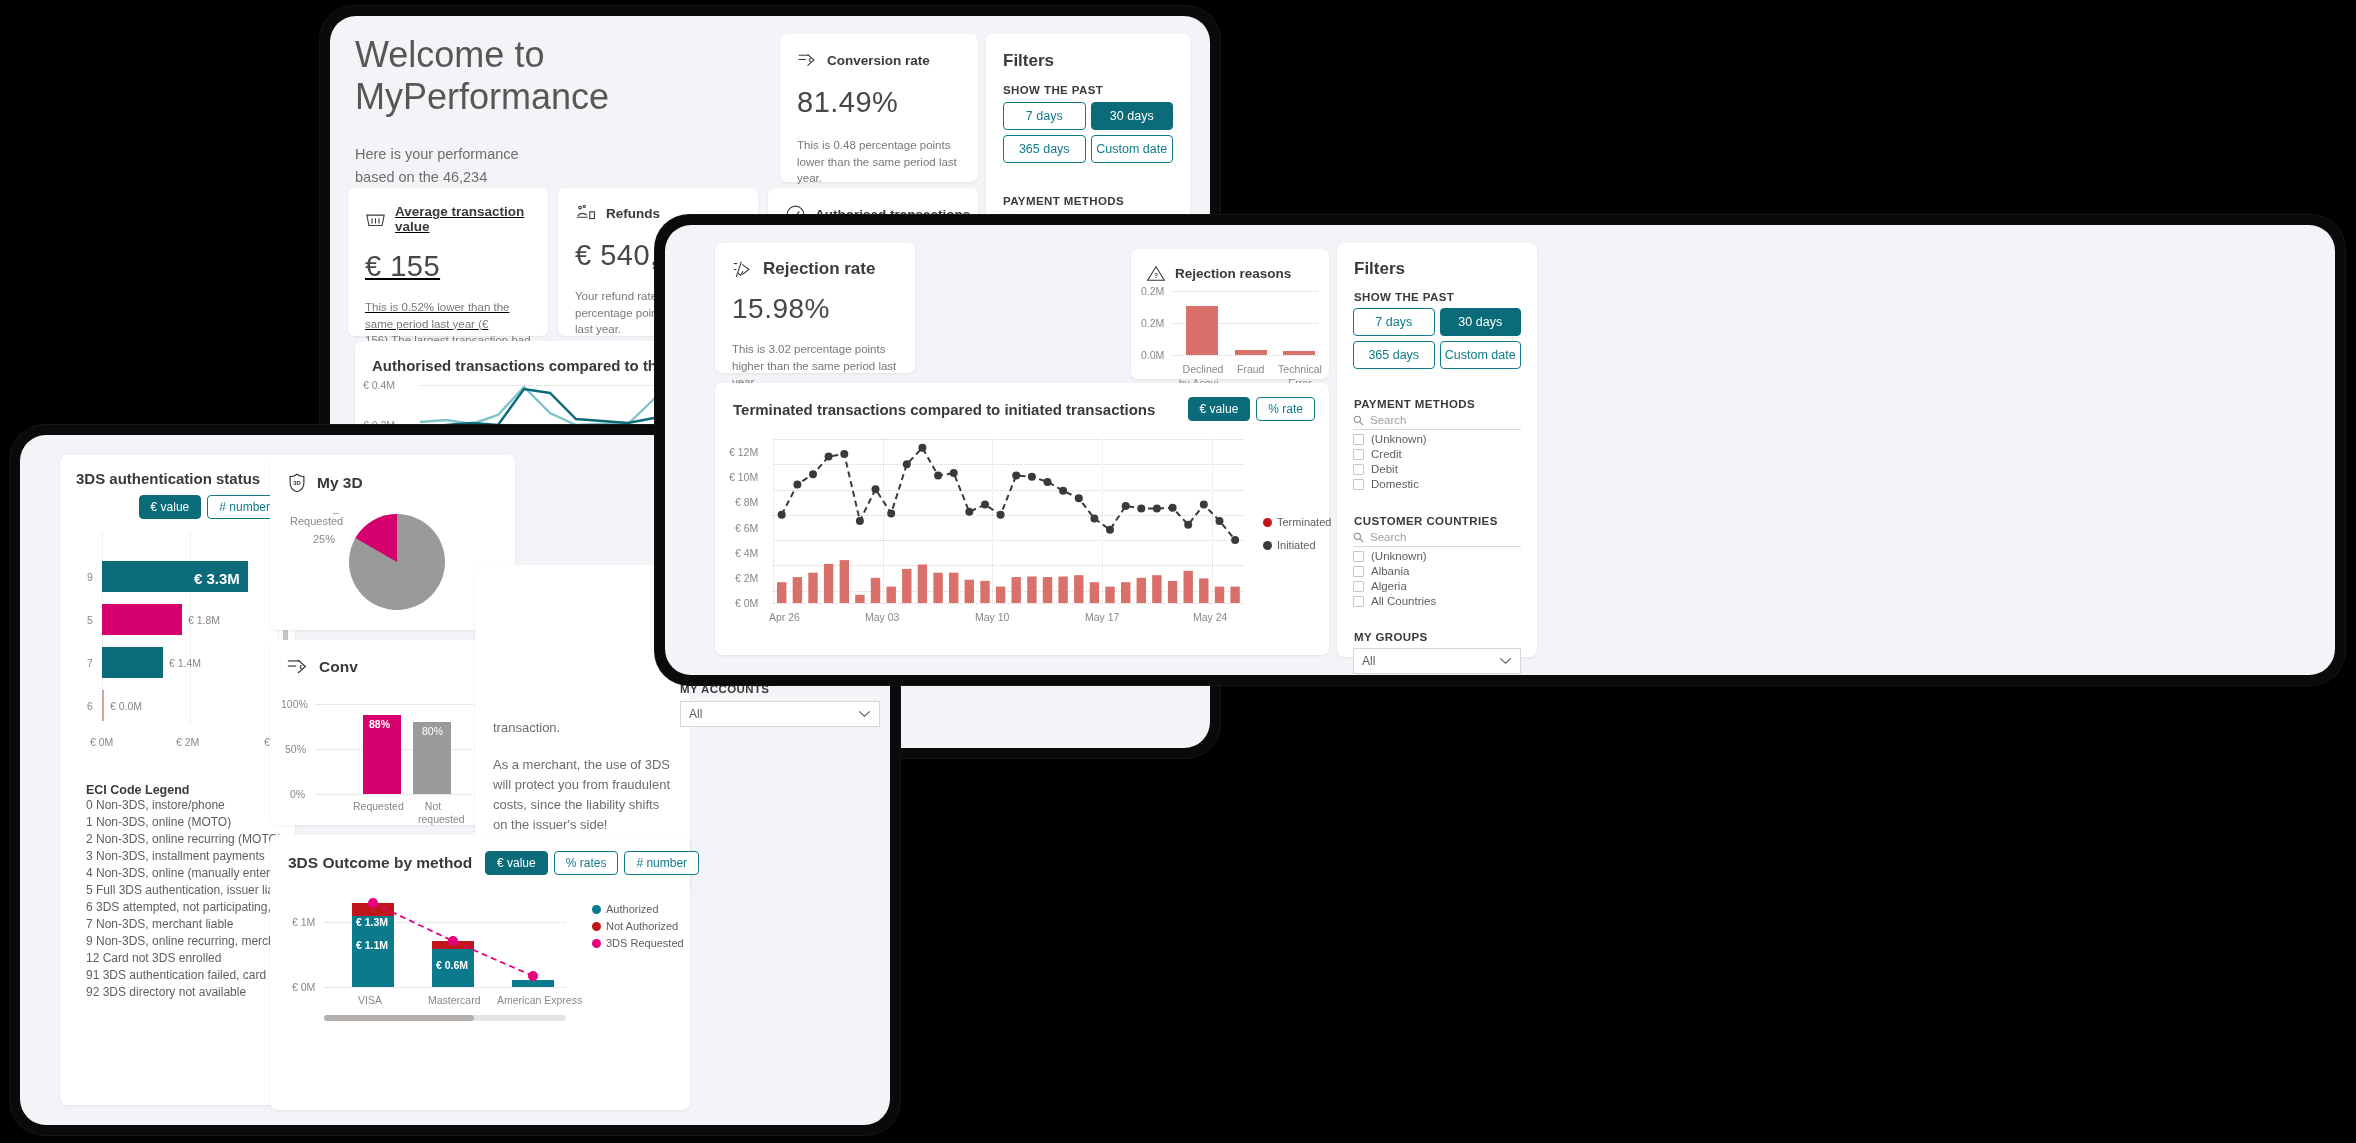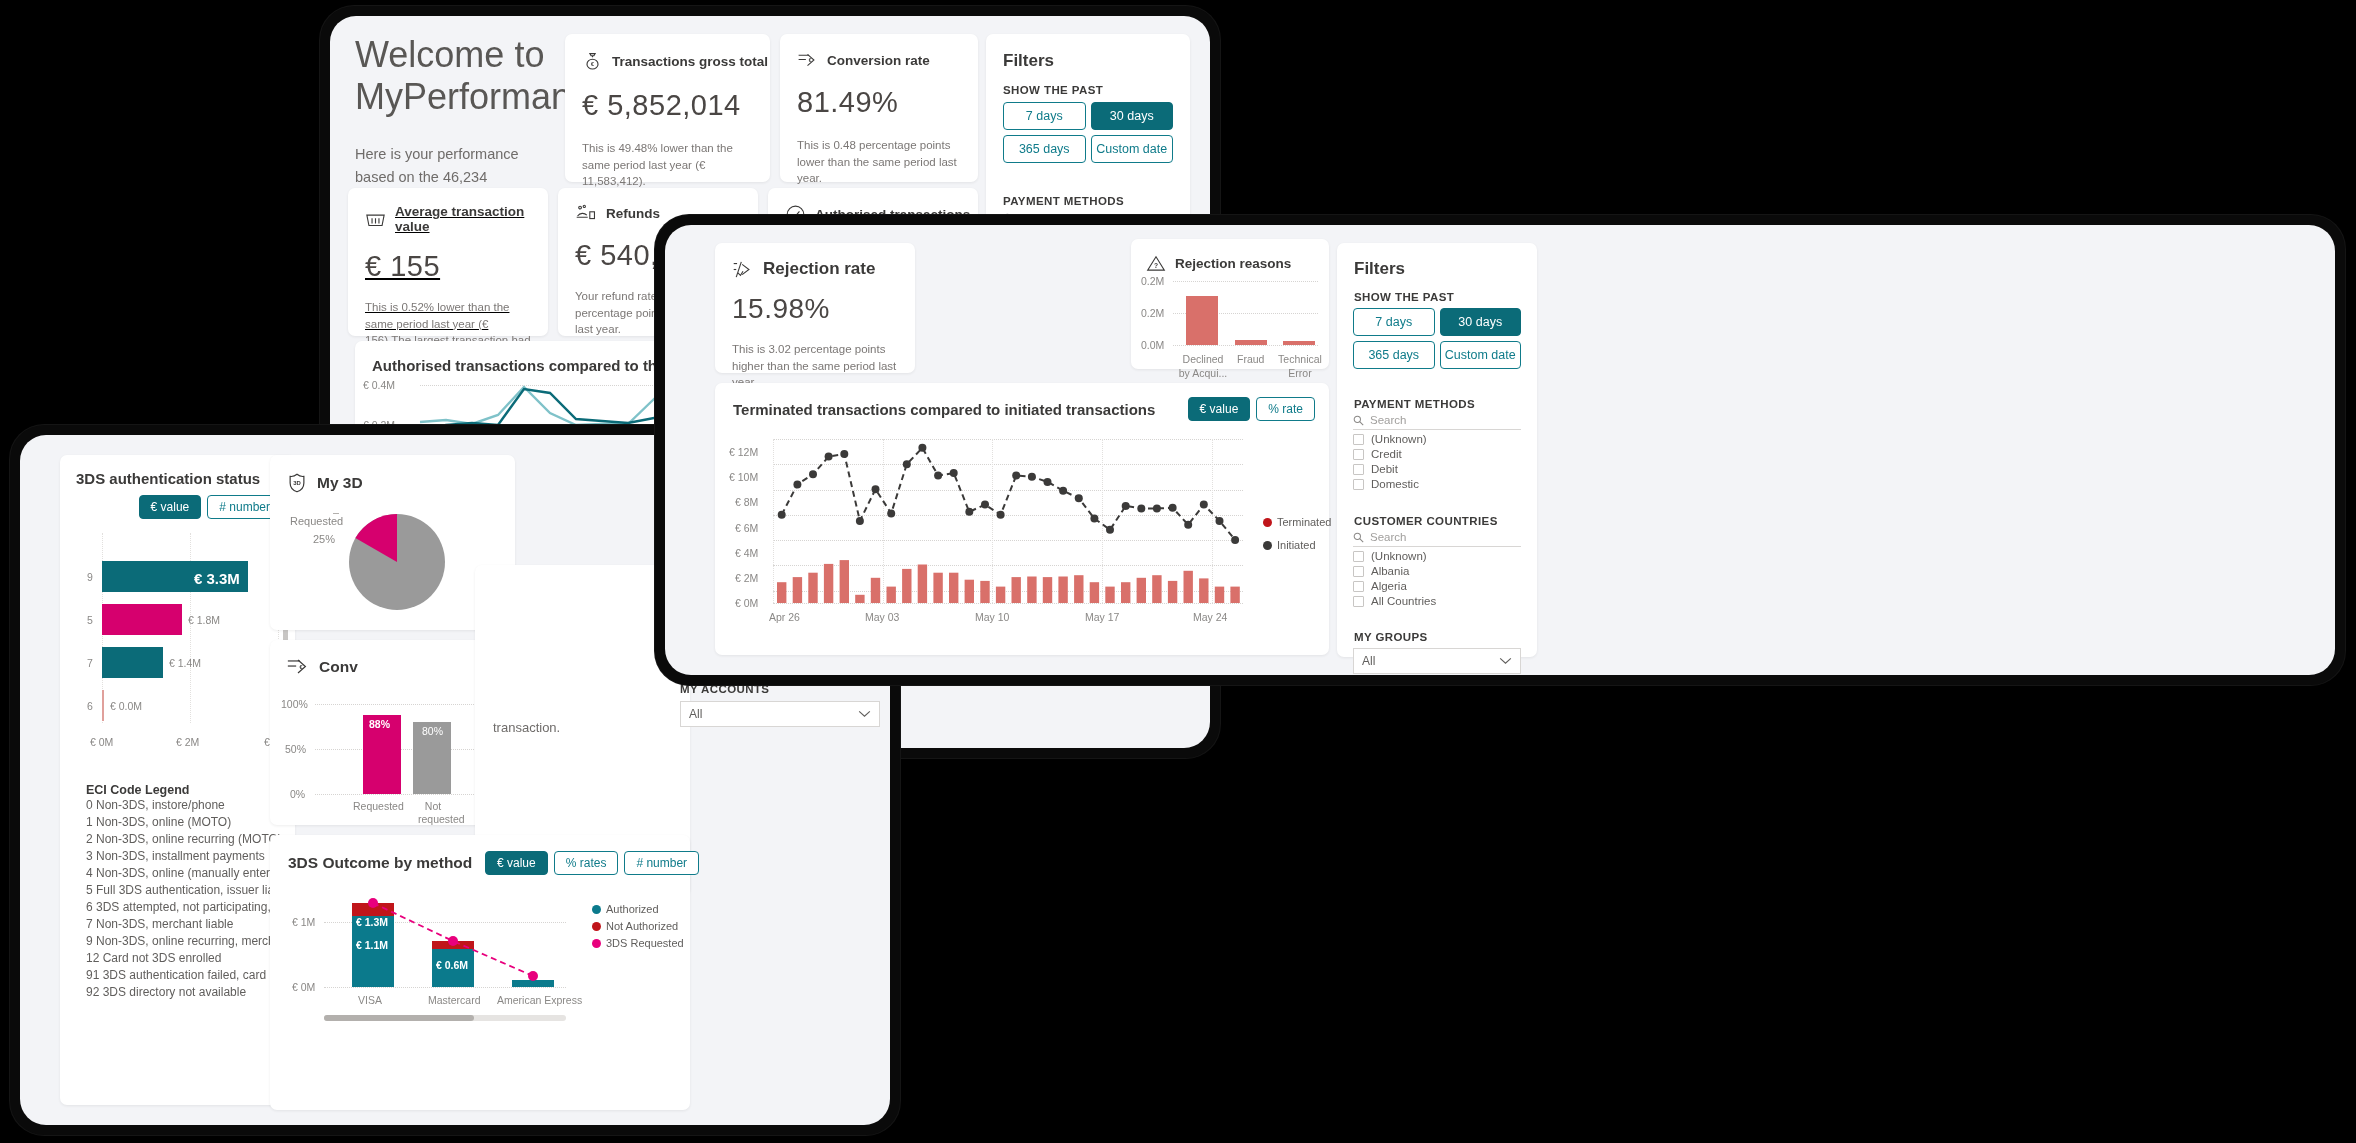--- a/index.html
+++ b/index.html
@@ -75,33 +75,20 @@
 <div class="stage">
 
   <div class="frame" style="left:320px; top:6px; width:900px; height:752px;">
     <div class="screen" style="left:10px; top:10px; width:880px; height:732px; border-radius:26px;">
 
       <div style="position:absolute; left:25px; top:18px; width:190px;">
         <div class="welcome-h">Welcome to MyPerformance</div>
         <div class="welcome-p">Here is your performance based on the 46,234 transactions you have performed in the last 30 days.</div>
       </div>
 
-      <div class="card" style="left:235px; top:18px; width:205px; height:148px;">
-        <div class="card-title" style="margin:17px 0 0 17px; font-size:13.5px;">
-          <svg width="21" height="21" viewBox="0 0 24 24" fill="none" stroke="#3b3a39" stroke-width="1.3">
-            <path d="M9 3 h6 l-1.4 2.4 h-3.2 Z"></path>
-            <path d="M12 5.6 v1.6"></path>
-            <ellipse cx="12" cy="15" rx="6.3" ry="5.6"></ellipse>
-            <text x="12" y="17.4" font-size="6" fill="#3b3a39" stroke="none" text-anchor="middle" font-family="Liberation Sans, sans-serif">€</text>
-          </svg>
-          <span>Transactions gross total</span>
-        </div>
-        <div class="kpi" style="margin:17px 0 0 17px; font-size:29px;">€ 5,852,014</div>
-        <div class="sub" style="margin:18px 17px 0 17px; font-size:11.5px;">This is 49.48% lower than the same period last year (€ 11,583,412).</div>
-      </div>
 
       <div class="card" style="left:450px; top:18px; width:198px; height:148px;">
         <div class="card-title" style="margin:17px 0 0 17px; font-size:13.5px;">
           <svg width="21" height="18" viewBox="0 0 26 20" fill="none" stroke="#3b3a39" stroke-width="1.3">
             <path d="M2 4 h13"></path>
               <path d="M2 9.5 h9"></path>
             <path d="M13 3 l8 7 -8 7"></path>
             <text x="14.5" y="12.5" font-size="6" fill="#3b3a39" stroke="none" font-family="Liberation Sans, sans-serif">€</text>
           </svg>
           <span>Conversion rate</span>
@@ -294,20 +281,22 @@
           <div class="axl" style="left:38px; top:96px;">Requested</div>
 
           <div class="bar" style="left:98px; bottom:0; width:38px; height:72px; background:#9a9a9a;"></div>
           <div style="position:absolute; left:107px; top:21px; font-size:10.5px; color:#fff;">80%</div>
           <div class="axl" style="left:103px; top:96px; text-align:center; width:30px; white-space:normal; line-height:1.25;">Not<br>requested</div>
         </div>
       </div>
 
       <div class="card" style="left:455px; top:130px; width:215px; height:330px;">
         <div style="position:absolute; left:18px; top:155px; font-size:13px; color:#6f6c6a;">transaction.</div>
+        <div style="position:absolute; left:18px; top:190px; width:180px; font-size:13px;
+                    color:#6f6c6a; line-height:1.55;">As a merchant, the use of 3DS will protect you from fraudulent costs, since the liability shifts on the issuer's side!</div>
         <div class="chips" style="position:absolute; left:18px; top:285px;">
           <div class="chip" style="padding:6px 11px; font-size:12.5px;">FAQ on 3DS</div>
           <div style="color:#0f7b8a; font-size:12.5px; padding:7px 4px;">3DS News</div>
         </div>
       </div>
 
       <div class="card" style="left:250px; top:400px; width:420px; height:275px;">
         <div style="position:absolute; left:18px; top:19px; font-size:15.5px;
                     font-weight:bold; color:#3b3a39; white-space:nowrap;">3DS Outcome by method</div>
         <div class="chips" style="position:absolute; left:215px; top:16px;">
@@ -388,21 +377,21 @@
             <path d="M12 5 l8 6 -8 6"></path>
             <path d="M7 15 l3 3 3-5"></path>
           </svg>
           <span>Rejection rate</span>
         </div>
         <div class="kpi" style="margin:14px 0 0 17px; font-size:28px;">15.98%</div>
         <div class="sub" style="margin:16px 17px 0 17px; font-size:11.5px;">This is 3.02 percentage points higher than the same period last year.</div>
       </div>
 
 
-      <div class="card" style="left:466px; top:14px; width:198px; height:130px;">
+      <div class="card" style="left:466px; top:24px; width:198px; height:130px;">
         <div class="card-title" style="margin:15px 0 0 15px; font-size:13.5px;">
           <svg width="20" height="19" viewBox="0 0 24 22" fill="none" stroke="#3b3a39" stroke-width="1.3">
             <path d="M12 3 L22 19 H2 Z"></path>
             <text x="12" y="16" font-size="8" fill="#3b3a39" stroke="none" text-anchor="middle" font-family="Liberation Sans, sans-serif">?</text>
           </svg>
           <span>Rejection reasons</span>
         </div>
         <div style="position:absolute; left:42px; top:42px; width:145px; height:64px;">
           <div class="gridline" style="left:0; top:0;   width:145px;"></div>
           <div class="gridline" style="left:0; top:32px;width:145px;"></div>

